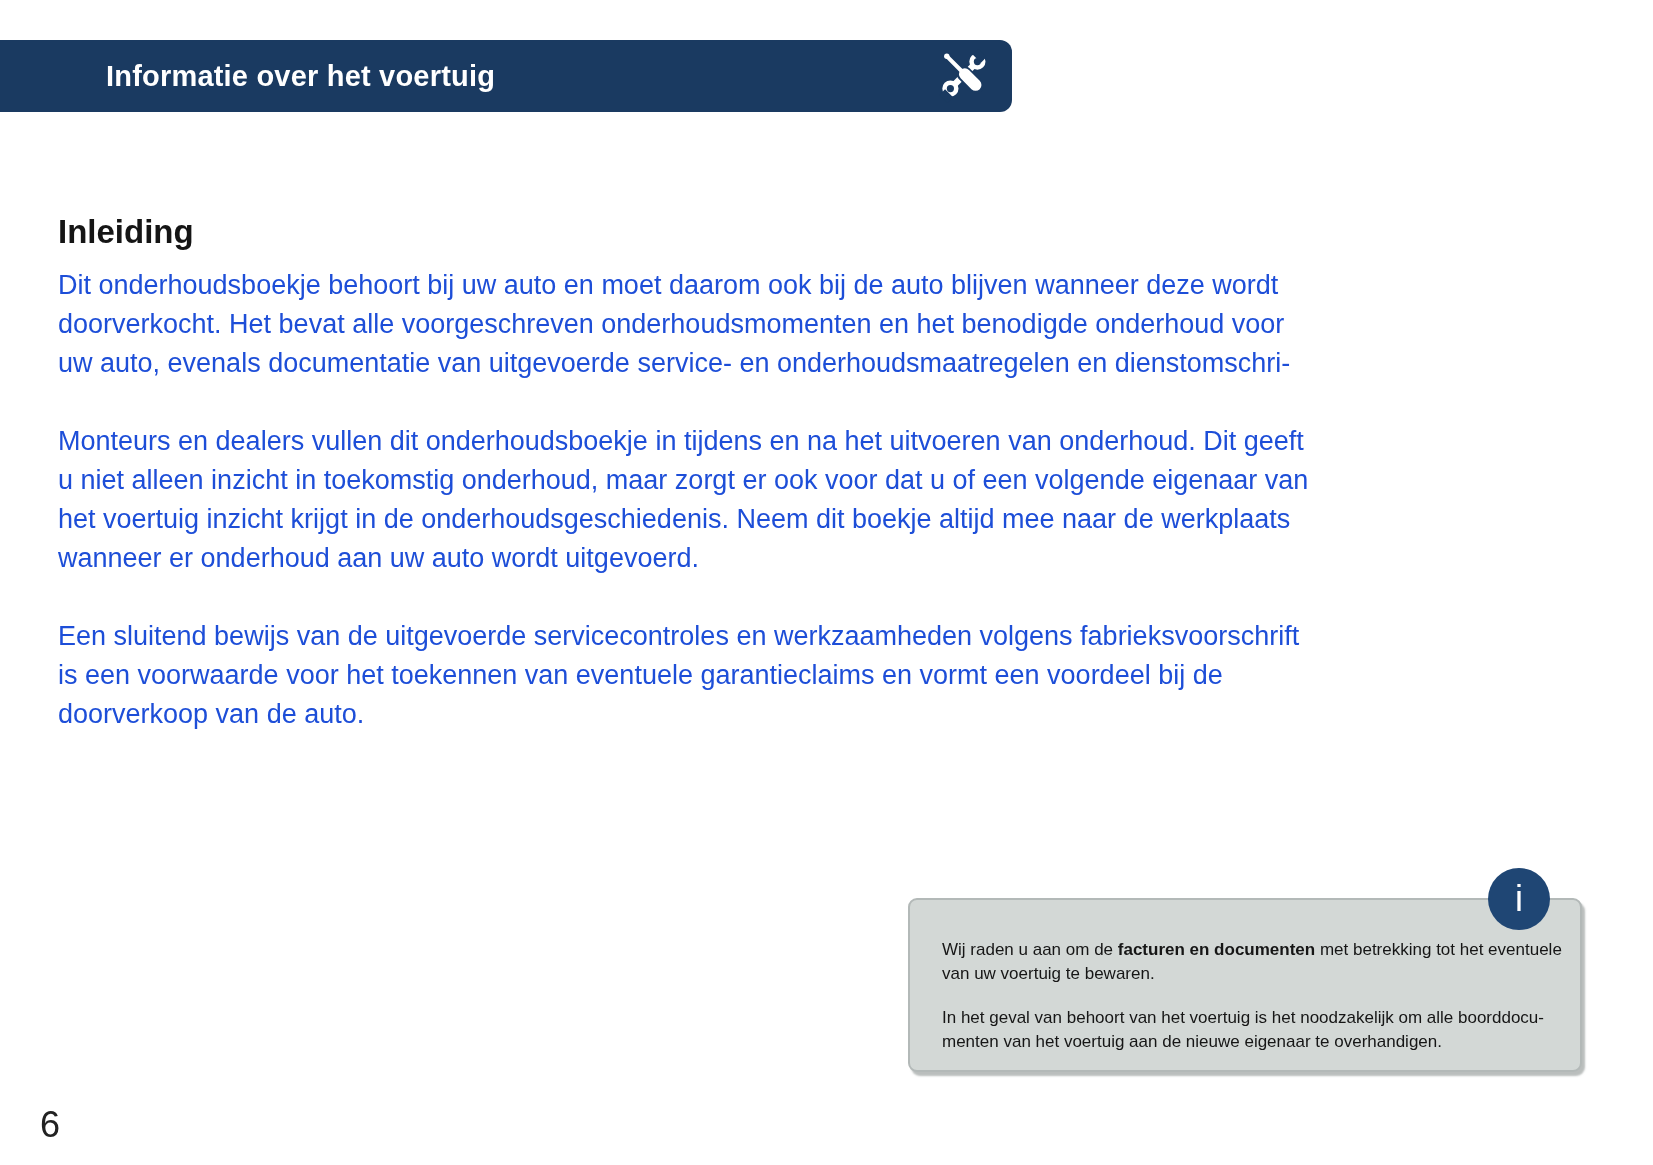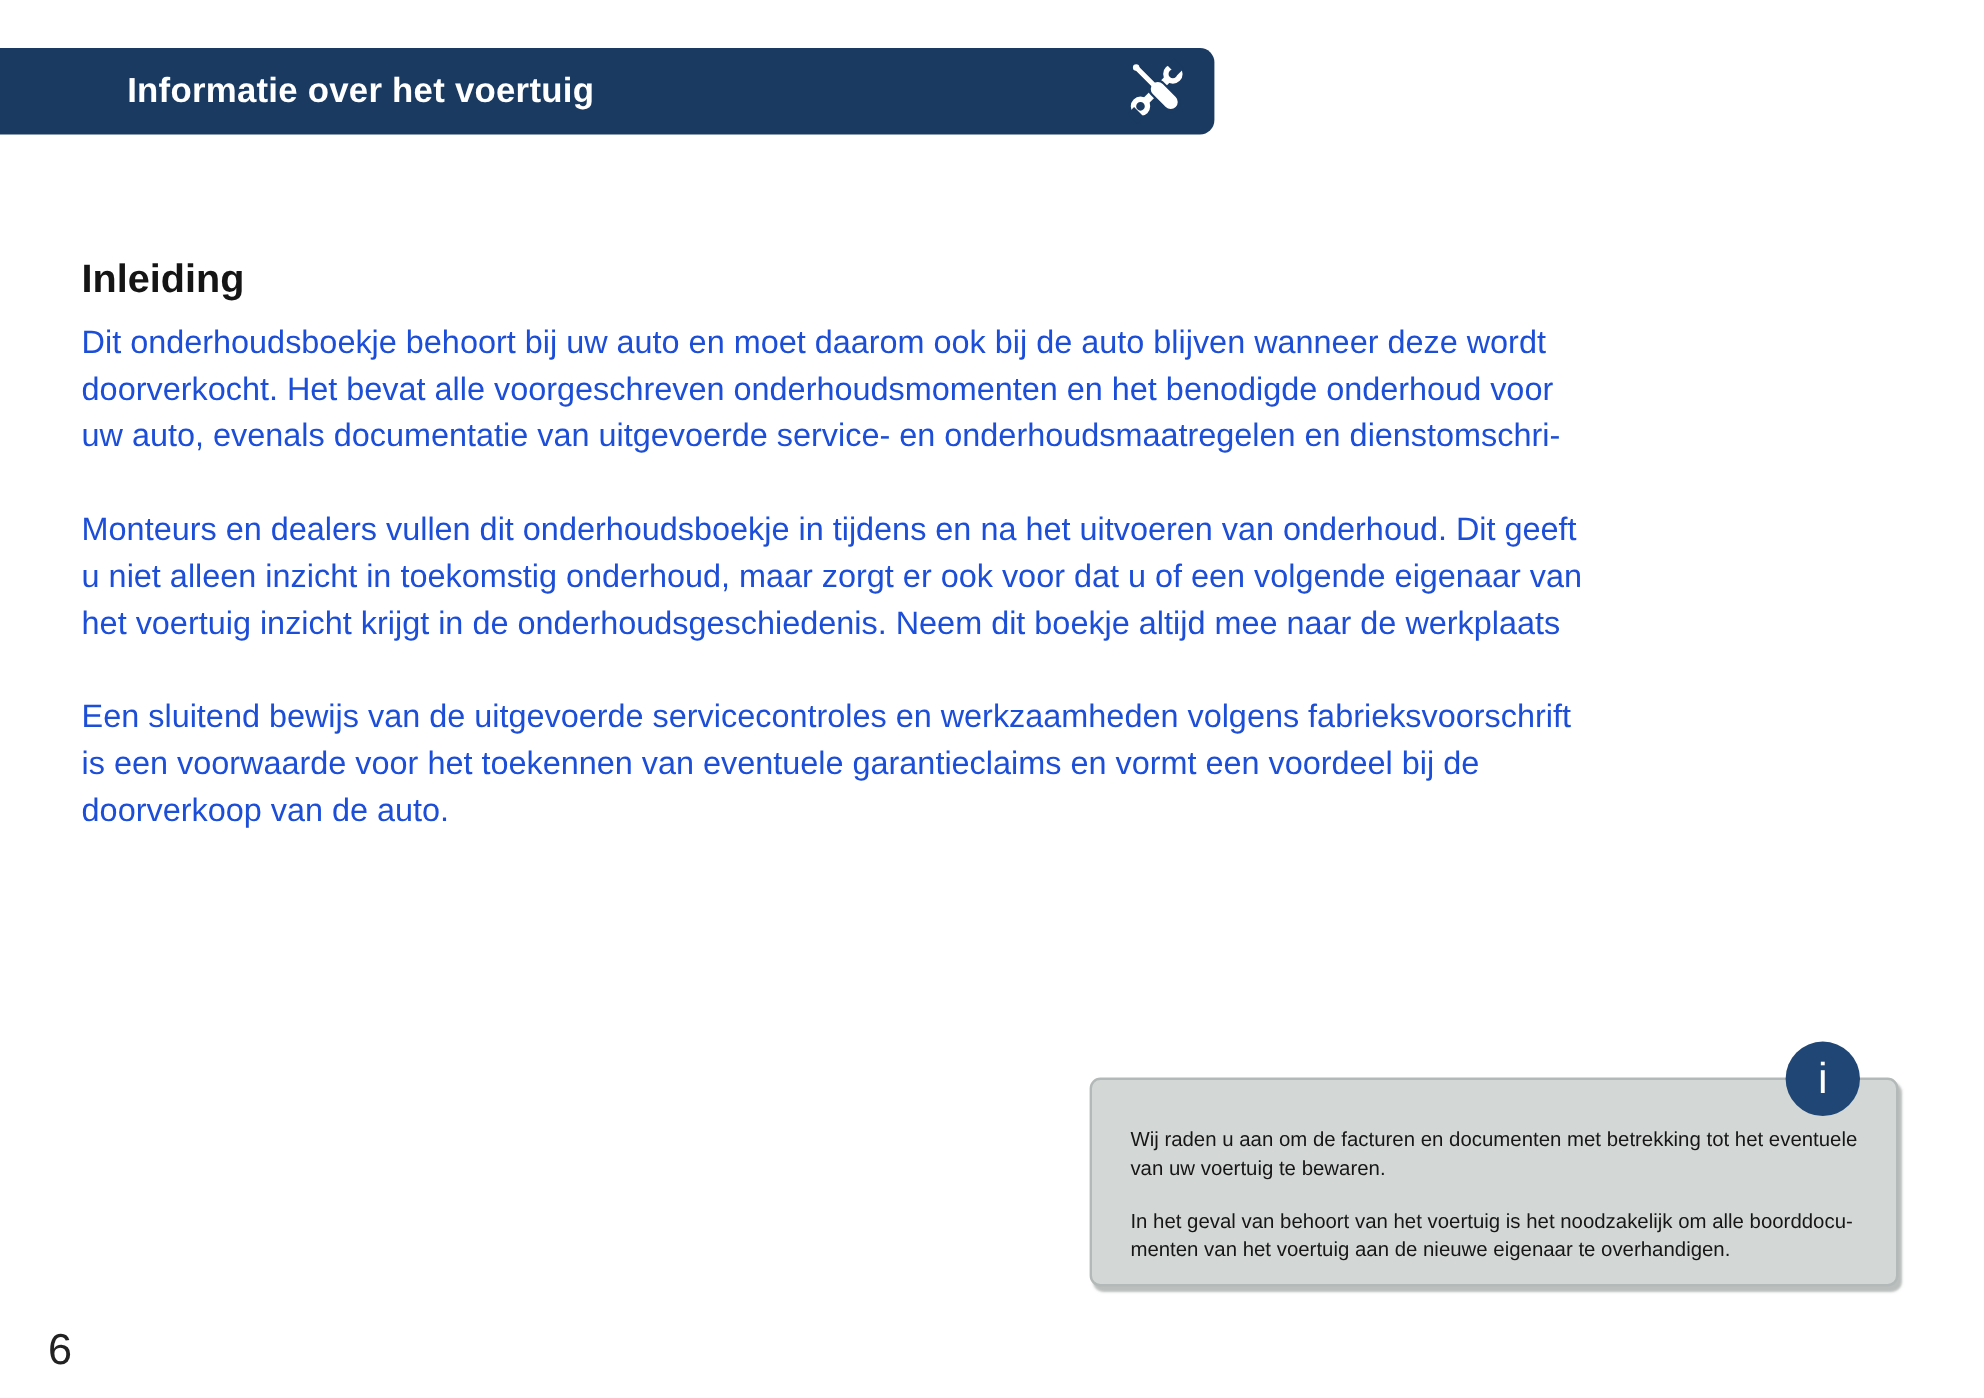--- a/index.html
+++ b/index.html
@@ -36,21 +36,21 @@
     right: 22px; top: 50%;
     transform: translateY(-50%);
     width: 54px; height: 54px;
   }
   .icon-cut  { fill: var(--header-bg, #1a3a61); }
   .icon-halo { stroke: var(--header-bg, #1a3a61); }
 
   
   .content {
     position: absolute;
-    left: 68px; top: 212px;
+    left: 58px; top: 212px;
     width: 1440px;
   }
   .intro-heading {
     font-size: 33px;
     font-weight: bold;
     color: #151515;
     margin: 0 0 14px 0;
     line-height: 40px;
   }
   .body-paragraph { margin: 0 0 39px 0; }
@@ -73,21 +73,21 @@
     box-shadow: 3px 4px 2px rgba(130,136,135,0.55);
     padding: 38px 28px 0 32px;
   }
   .callout-line {
     font-size: 17px;
     line-height: 24px;
     white-space: nowrap;
     color: #161616;
   }
   .callout-para1 { margin-bottom: 20px; }
-  .callout-bold { font-weight: normal; }
+  .callout-bold { font-weight: bold; }
 
   .info-circle {
     position: absolute;
     left: 1488px; top: 868px;
     width: 62px; height: 62px;
     border-radius: 50%;
     background: var(--info-circle-bg, #1f4674);
     color: #ffffff;
     display: flex;
     align-items: center;
@@ -144,20 +144,21 @@
     <div class="body-paragraph">
       <div class="text-line">Dit onderhoudsboekje behoort bij uw auto en moet daarom ook bij de auto blijven wanneer deze wordt</div>
       <div class="text-line">doorverkocht. Het bevat alle voorgeschreven onderhoudsmomenten en het benodigde onderhoud voor</div>
       <div class="text-line">uw auto, evenals documentatie van uitgevoerde service- en onderhoudsmaatregelen en dienstomschri-</div>
     </div>
 
     <div class="body-paragraph">
       <div class="text-line">Monteurs en dealers vullen dit onderhoudsboekje in tijdens en na het uitvoeren van onderhoud. Dit geeft</div>
       <div class="text-line">u niet alleen inzicht in toekomstig onderhoud, maar zorgt er ook voor dat u of een volgende eigenaar van</div>
       <div class="text-line">het voertuig inzicht krijgt in de onderhoudsgeschiedenis. Neem dit boekje altijd mee naar de werkplaats</div>
+      <div class="text-line">wanneer er onderhoud aan uw auto wordt uitgevoerd.</div>
     </div>
 
     <div class="body-paragraph">
       <div class="text-line">Een sluitend bewijs van de uitgevoerde servicecontroles en werkzaamheden volgens fabrieksvoorschrift</div>
       <div class="text-line">is een voorwaarde voor het toekennen van eventuele garantieclaims en vormt een voordeel bij de</div>
       <div class="text-line">doorverkoop van de auto.</div>
     </div>
   </div>
 
   <div class="info-callout">

